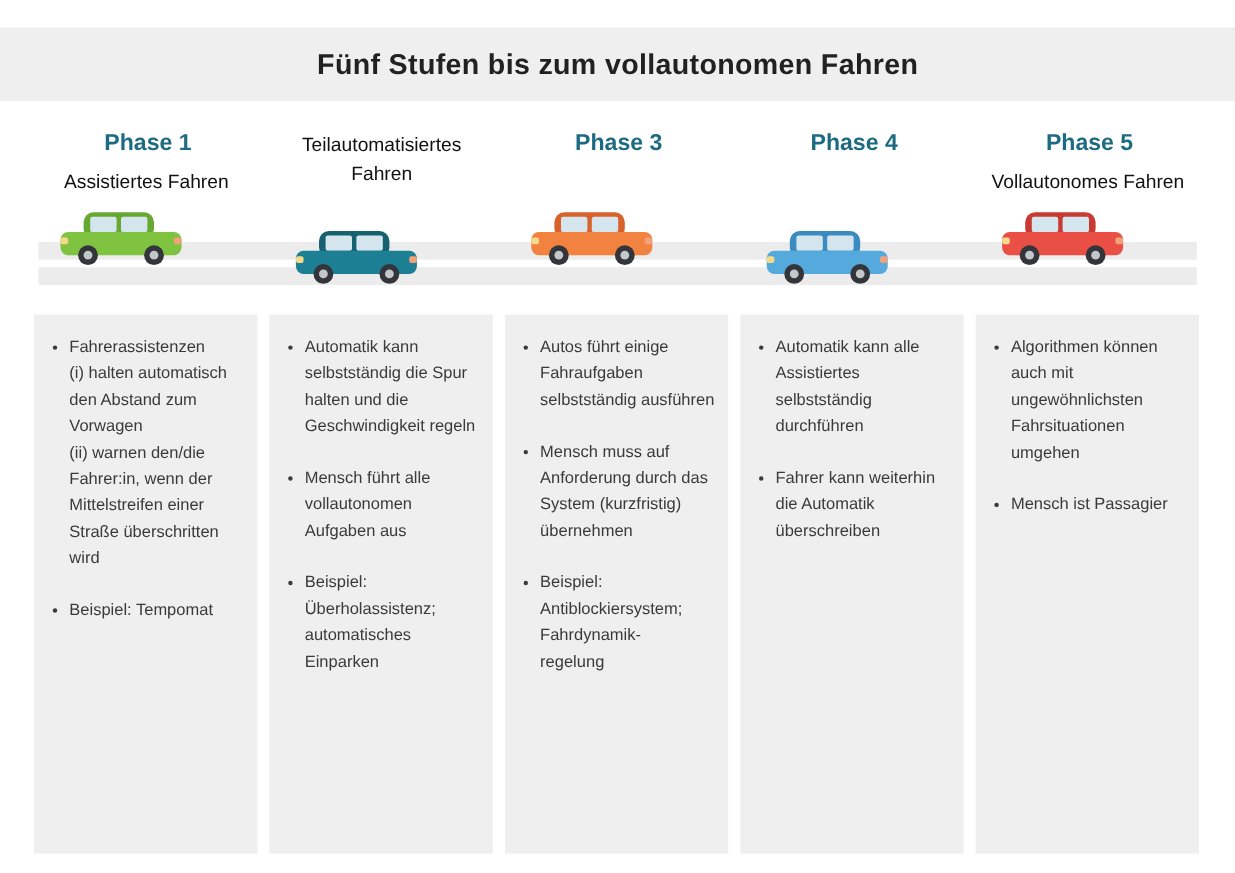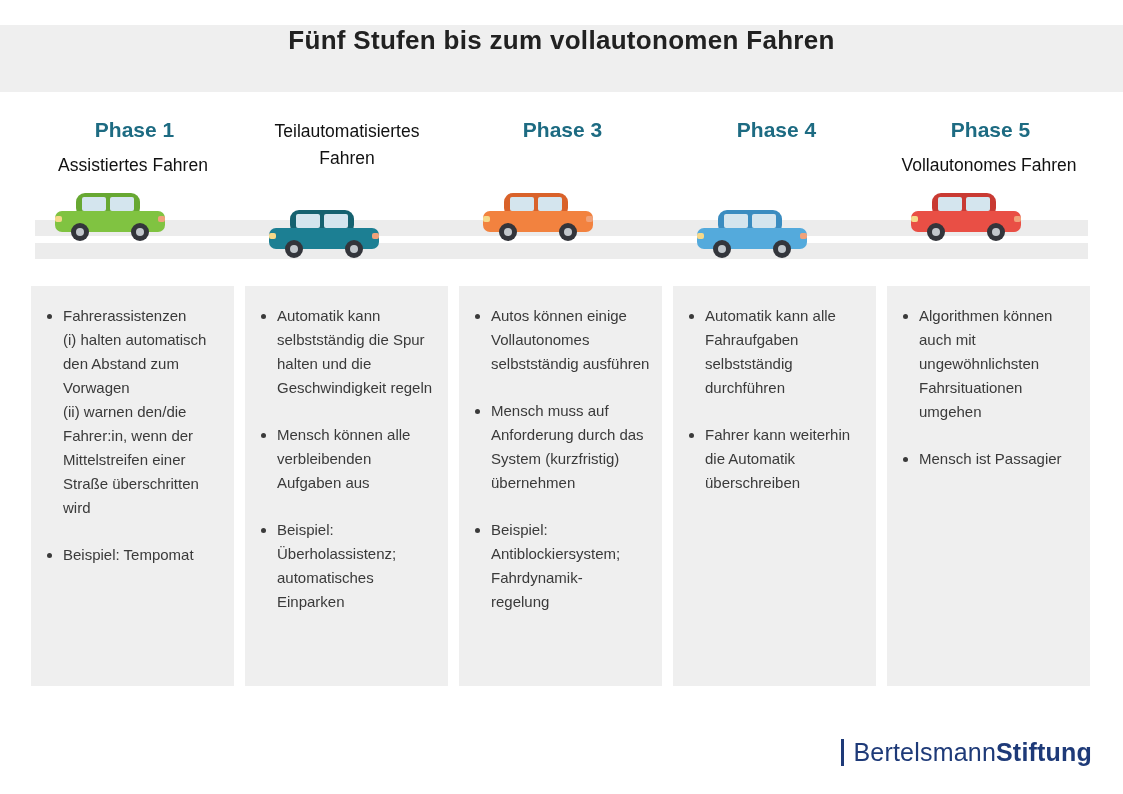--- a/index.html
+++ b/index.html
@@ -8,20 +8,21 @@
     background: #ffffff;
     font-family: "Liberation Sans", sans-serif;
     color: #333;
     overflow: hidden;
   }
   .header {
     margin-top: 25px;
     height: 67px;
     background: var(--panel-bg, #efefef);
     display: flex;
+    align-items: center;
     justify-content: center;
   }
   .title {
     font-size: 26px;
     font-weight: bold;
     color: #212121;
     letter-spacing: 0.3px;
   }
   .grid-row {
     display: grid;
@@ -62,21 +63,21 @@
     height: 58px;
   }
   .car-slot { position: relative; height: 58px; }
   .car-slot svg { position: absolute; left: 20px; }
   .lane-top svg { top: -22px; }
   .lane-bottom svg { top: -5px; }
   
   .boxes { margin-top: 18px; }
   .box {
     background: var(--panel-bg, #efefef);
-    height: 400px;
+    height: 490px;
     padding: 18px 10px 14px 6px;
   }
   .box ul { list-style: disc; padding-left: 26px; }
   .box li {
     font-size: 15px;
     line-height: 1.6;
     color: #3a3a3a;
     margin-bottom: 23px;
     white-space: pre-line;
   }
@@ -212,35 +213,35 @@
         <ul>
           <li>Fahrerassistenzen
 (i) halten automatisch den Abstand zum Vorwagen
 (ii) warnen den/die Fahrer:in, wenn der Mittelstreifen einer Straße überschritten wird</li>
           <li>Beispiel: Tempomat</li>
         </ul>
       </div>
       <div class="box">
         <ul>
           <li>Automatik kann selbstständig die Spur halten und die Geschwindigkeit regeln</li>
-          <li>Mensch können alle verbleibenden Aufgaben aus</li>
+          <li>Mensch führt alle vollautonomen Aufgaben aus</li>
           <li>Beispiel: Überholassistenz; automatisches Einparken</li>
         </ul>
       </div>
       <div class="box">
         <ul>
-          <li>Autos können einige Vollautonomes selbstständig ausführen</li>
+          <li>Autos führt einige Fahraufgaben selbstständig ausführen</li>
           <li>Mensch muss auf Anforderung durch das System (kurzfristig) übernehmen</li>
           <li>Beispiel: Antiblockiersystem; Fahrdynamik-
 regelung</li>
         </ul>
       </div>
       <div class="box">
         <ul>
-          <li>Automatik kann alle Fahraufgaben selbstständig durchführen</li>
+          <li>Automatik kann alle Assistiertes selbstständig durchführen</li>
           <li>Fahrer kann weiterhin die Automatik überschreiben</li>
         </ul>
       </div>
       <div class="box">
         <ul>
           <li>Algorithmen können auch mit ungewöhnlichsten Fahrsituationen umgehen</li>
           <li>Mensch ist Passagier</li>
         </ul>
       </div>
     </div>

